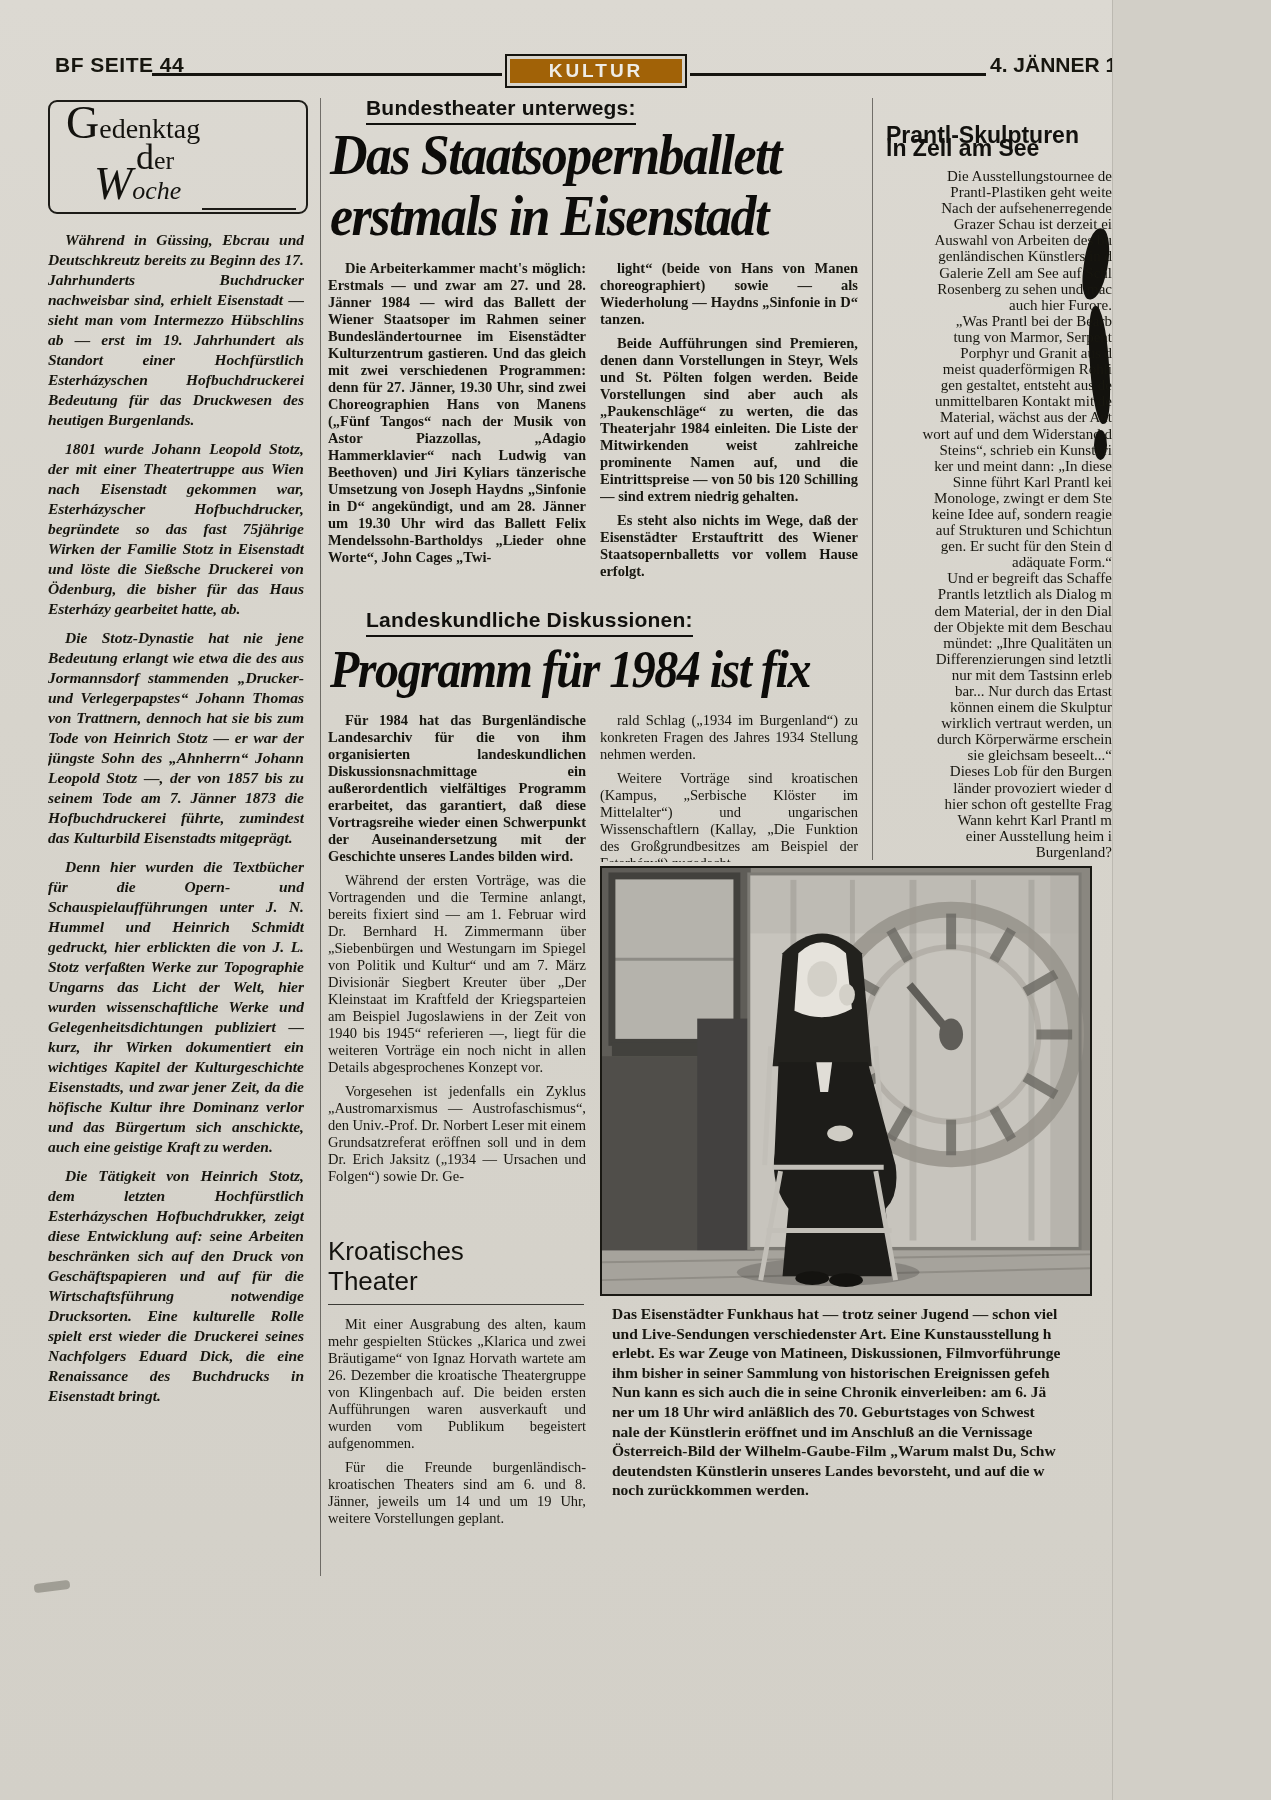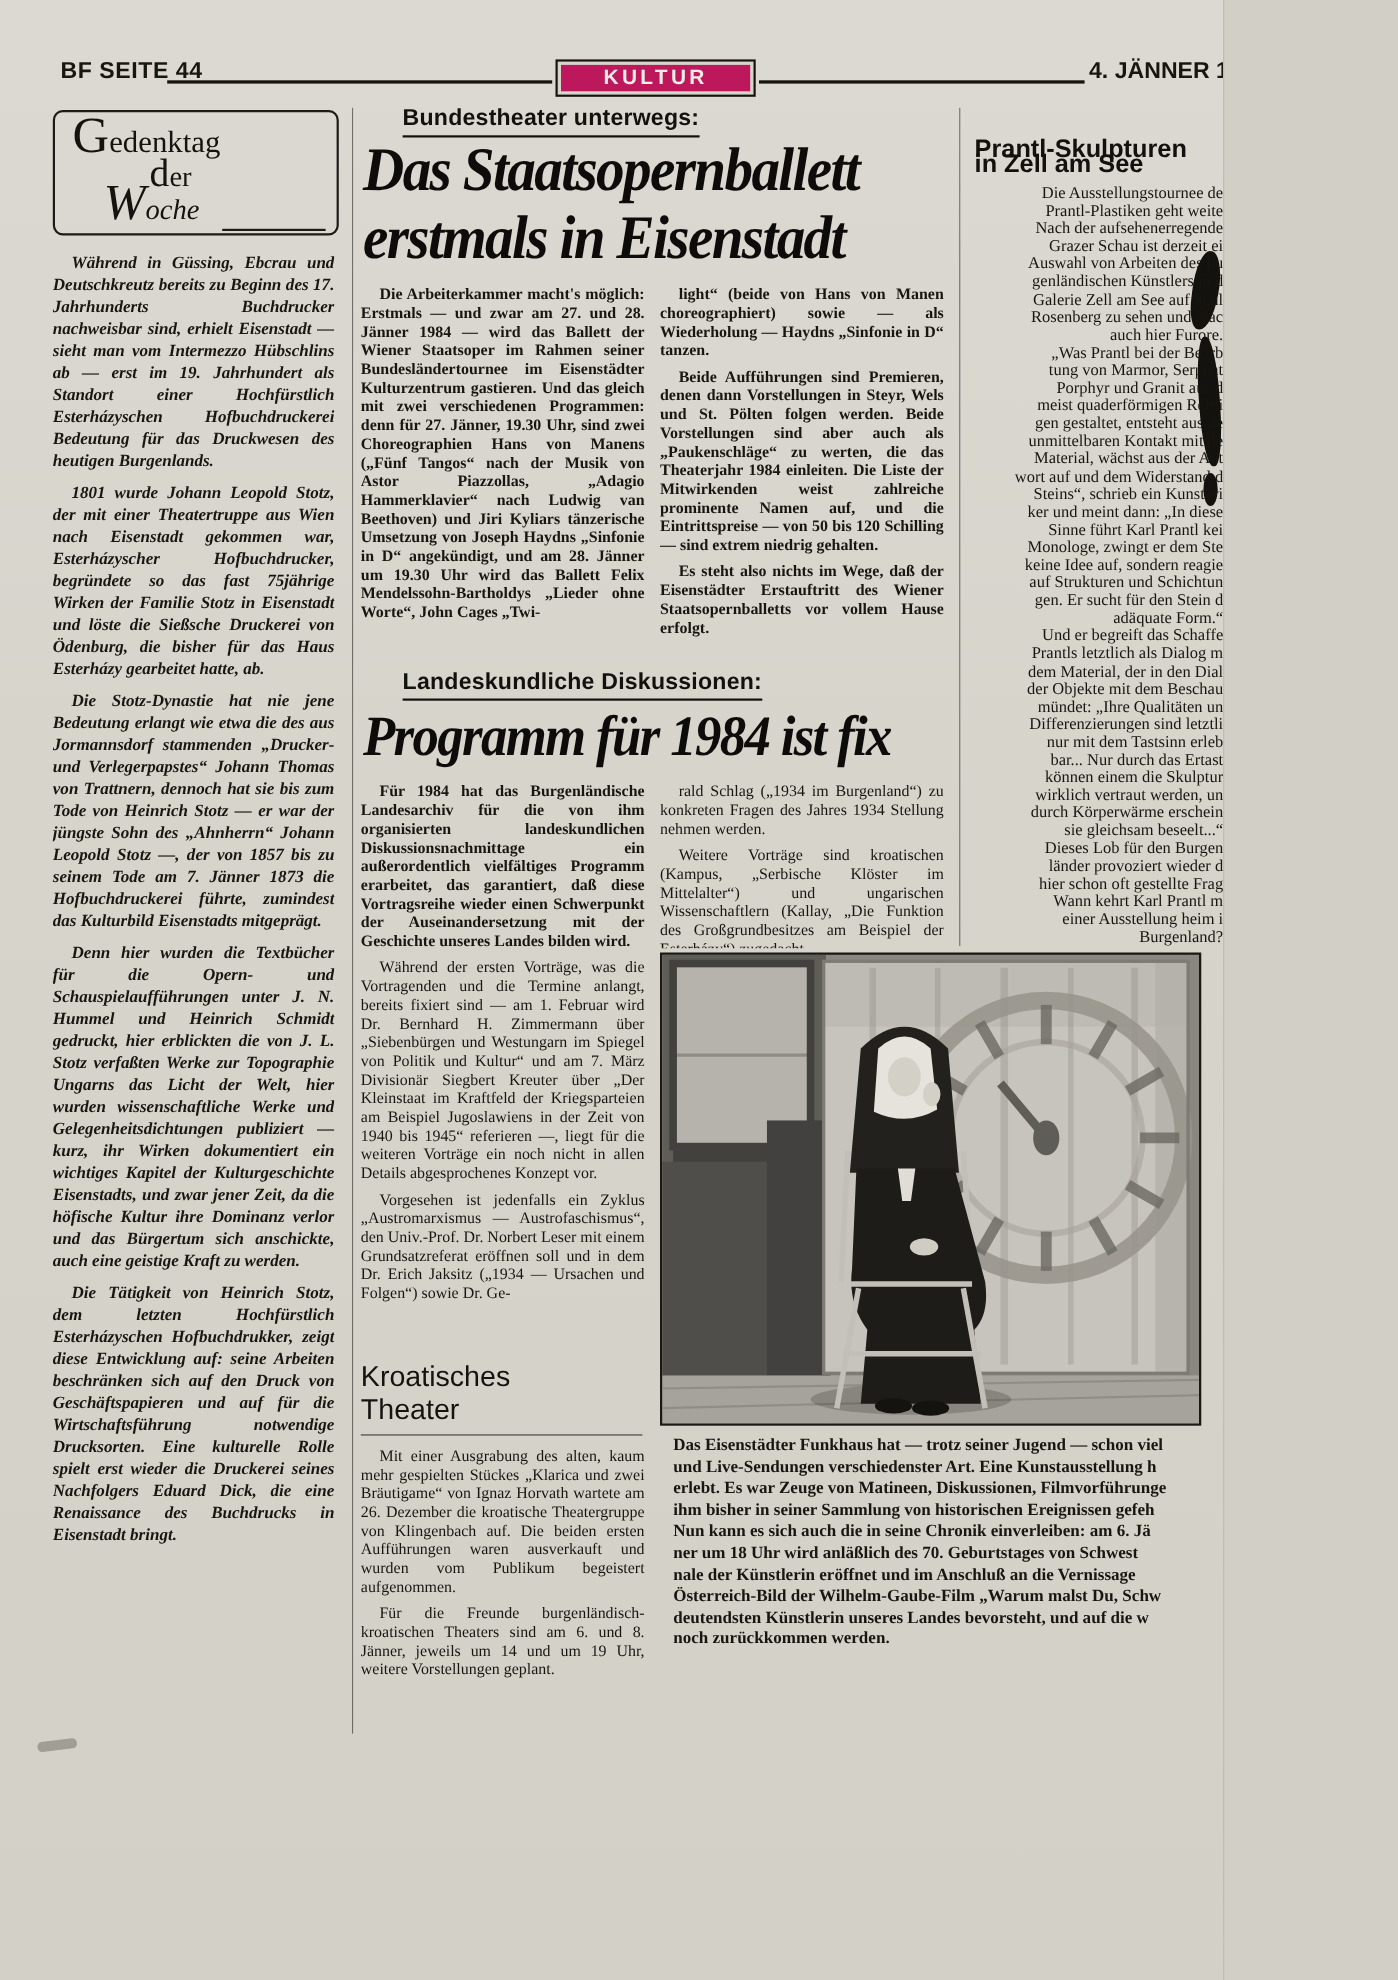--- a/index.html
+++ b/index.html
@@ -8,21 +8,21 @@
   .page { position:absolute; left:0; top:0; width:1271px; height:1800px;
           background:linear-gradient(180deg,#dcd9d2 0%, #d7d4cc 40%, #d3d0c8 100%); }
   .abs { position:absolute; }
 
   
   .mast-left { left:55px; top:52px; font:bold 21px/26px "Liberation Sans", sans-serif; letter-spacing:.5px; }
   .mast-rule { top:73px; height:3px; background:#15140f; }
   .mast-rule-l { left:152px; width:350px; }
   .mast-rule-r { left:690px; width:296px; }
   .kultur-box { left:505px; top:54px; width:182px; height:34px; border:2px solid #15140f; padding:3px; background:#d7d4cc; }
-  .kultur-inner { width:100%; height:100%; background:#be185d; color:#eeece6; text-align:center;
+  .kultur-inner { width:100%; height:100%; background:#a16207; color:#eeece6; text-align:center;
                   font:bold 19px/24px "Liberation Sans", sans-serif; letter-spacing:3px; }
   .mast-right { left:990px; top:52px; width:122px; overflow:hidden; white-space:nowrap;
                 font:bold 21px/26px "Liberation Sans", sans-serif; }
 
   
   .vrule { width:1px; background:rgba(25,24,20,.55); }
   .vrule1 { left:320px; top:98px; height:1478px; }
   .vrule2 { left:872px; top:98px; height:762px; }
   .paper-strip { left:1112px; top:0; width:159px; height:1800px; background:#d2cfc7; border-left:1px solid #bcb9b1; }
   .blob { background:#13120e; }

